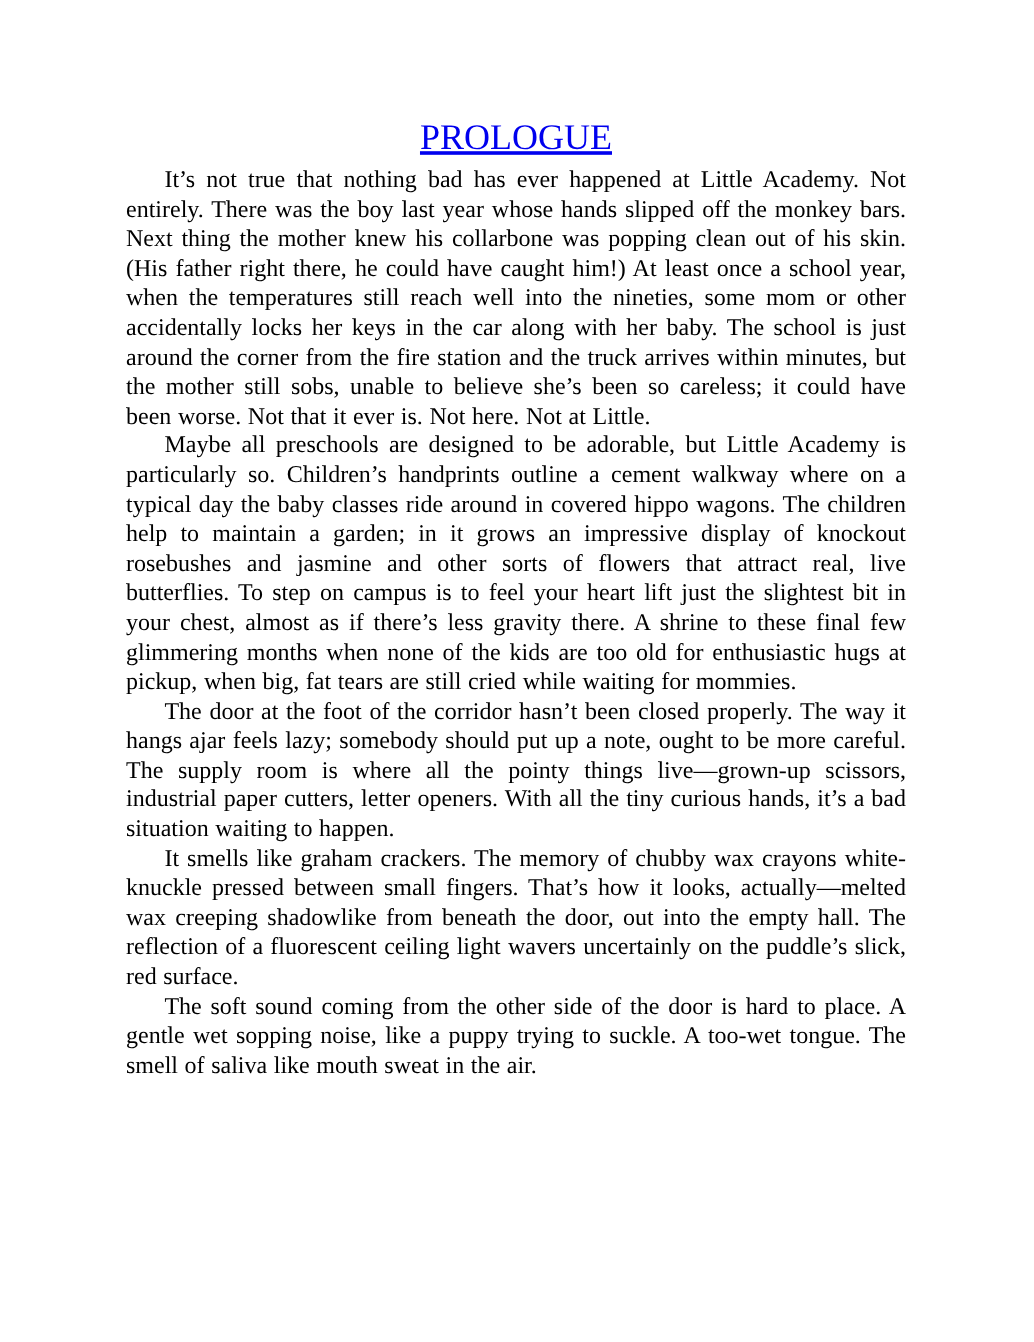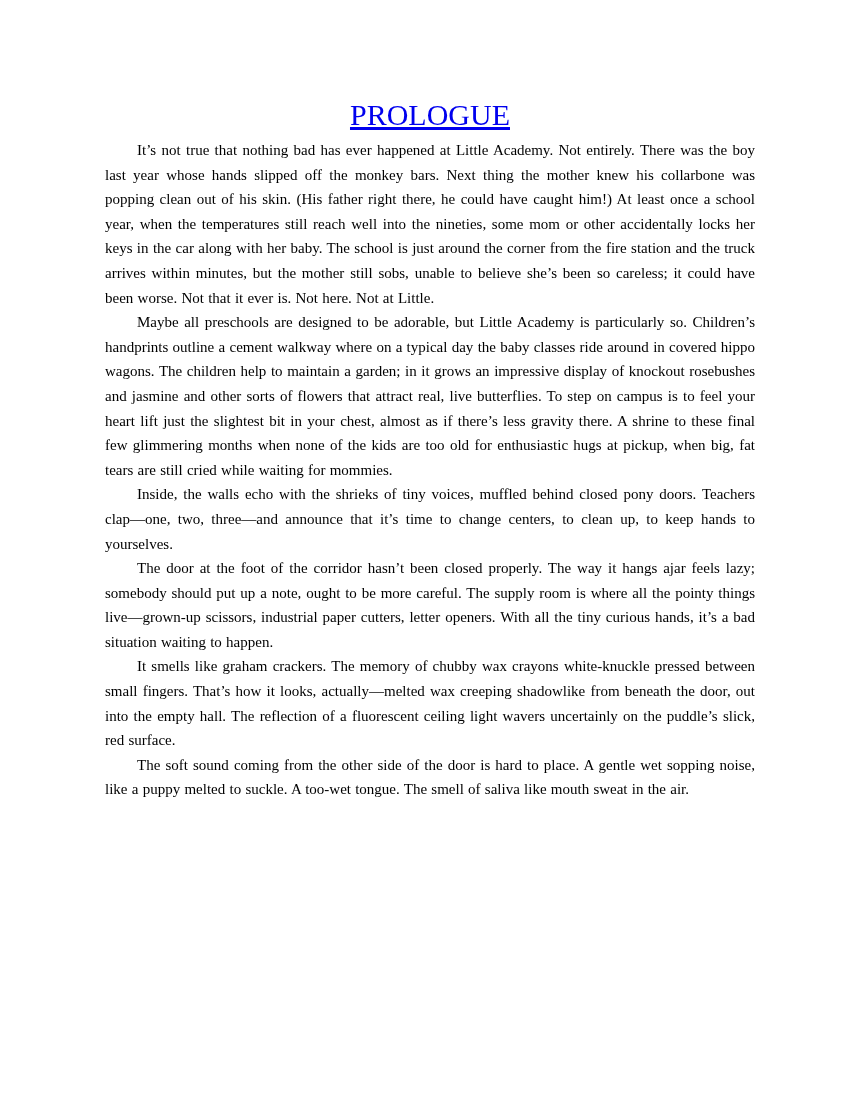--- a/index.html
+++ b/index.html
@@ -27,31 +27,30 @@
     text-align: center;
     color: #0000ee;
     text-decoration: underline;
     margin: 0 0 6px 0;
     cursor: pointer;
   }
   .body-para {
     margin: 0;
     text-indent: 32px;
     text-align: justify;
-    font-size: 15px;
+    font-size: 20px;
     line-height: 24.6px;
     word-spacing: 0.5px;
   }
 </style>
 </head>
 <body>
 
 <main class="page">
   <h1 class="chapter-title">PROLOGUE</h1>
   <div>
       <p class="body-para">It’s not true that nothing bad has ever happened at Little Academy. Not entirely. There was the boy last year whose hands slipped off the monkey bars. Next thing the mother knew his collarbone was popping clean out of his skin. (His father right there, he could have caught him!) At least once a school year, when the temperatures still reach well into the nineties, some mom or other accidentally locks her keys in the car along with her baby. The school is just around the corner from the fire station and the truck arrives within minutes, but the mother still sobs, unable to believe she’s been so careless; it could have been worse. Not that it ever is. Not here. Not at Little.</p>
       <p class="body-para">Maybe all preschools are designed to be adorable, but Little Academy is particularly so. Children’s handprints outline a cement walkway where on a typical day the baby classes ride around in covered hippo wagons. The children help to maintain a garden; in it grows an impressive display of knockout rosebushes and jasmine and other sorts of flowers that attract real, live butterflies. To step on campus is to feel your heart lift just the slightest bit in your chest, almost as if there’s less gravity there. A shrine to these final few glimmering months when none of the kids are too old for enthusiastic hugs at pickup, when big, fat tears are still cried while waiting for mommies.</p>
-      <p class="body-para">Inside, the walls echo with the shrieks of tiny voices, muffled behind closed pony doors. Teachers clap—one, two, three—and announce that it’s time to change centers, to clean up, to keep hands to yourselves.</p>
       <p class="body-para">The door at the foot of the corridor hasn’t been closed properly. The way it hangs ajar feels lazy; somebody should put up a note, ought to be more careful. The supply room is where all the pointy things live—grown-up scissors, industrial paper cutters, letter openers. With all the tiny curious hands, it’s a bad situation waiting to happen.</p>
       <p class="body-para">It smells like graham crackers. The memory of chubby wax crayons white-knuckle pressed between small fingers. That’s how it looks, actually—melted wax creeping shadowlike from beneath the door, out into the empty hall. The reflection of a fluorescent ceiling light wavers uncertainly on the puddle’s slick, red surface.</p>
-      <p class="body-para">The soft sound coming from the other side of the door is hard to place. A gentle wet sopping noise, like a puppy melted to suckle. A too-wet tongue. The smell of saliva like mouth sweat in the air.</p>
+      <p class="body-para">The soft sound coming from the other side of the door is hard to place. A gentle wet sopping noise, like a puppy trying to suckle. A too-wet tongue. The smell of saliva like mouth sweat in the air.</p>
     </div>
 </main>
 
 </body></html>

